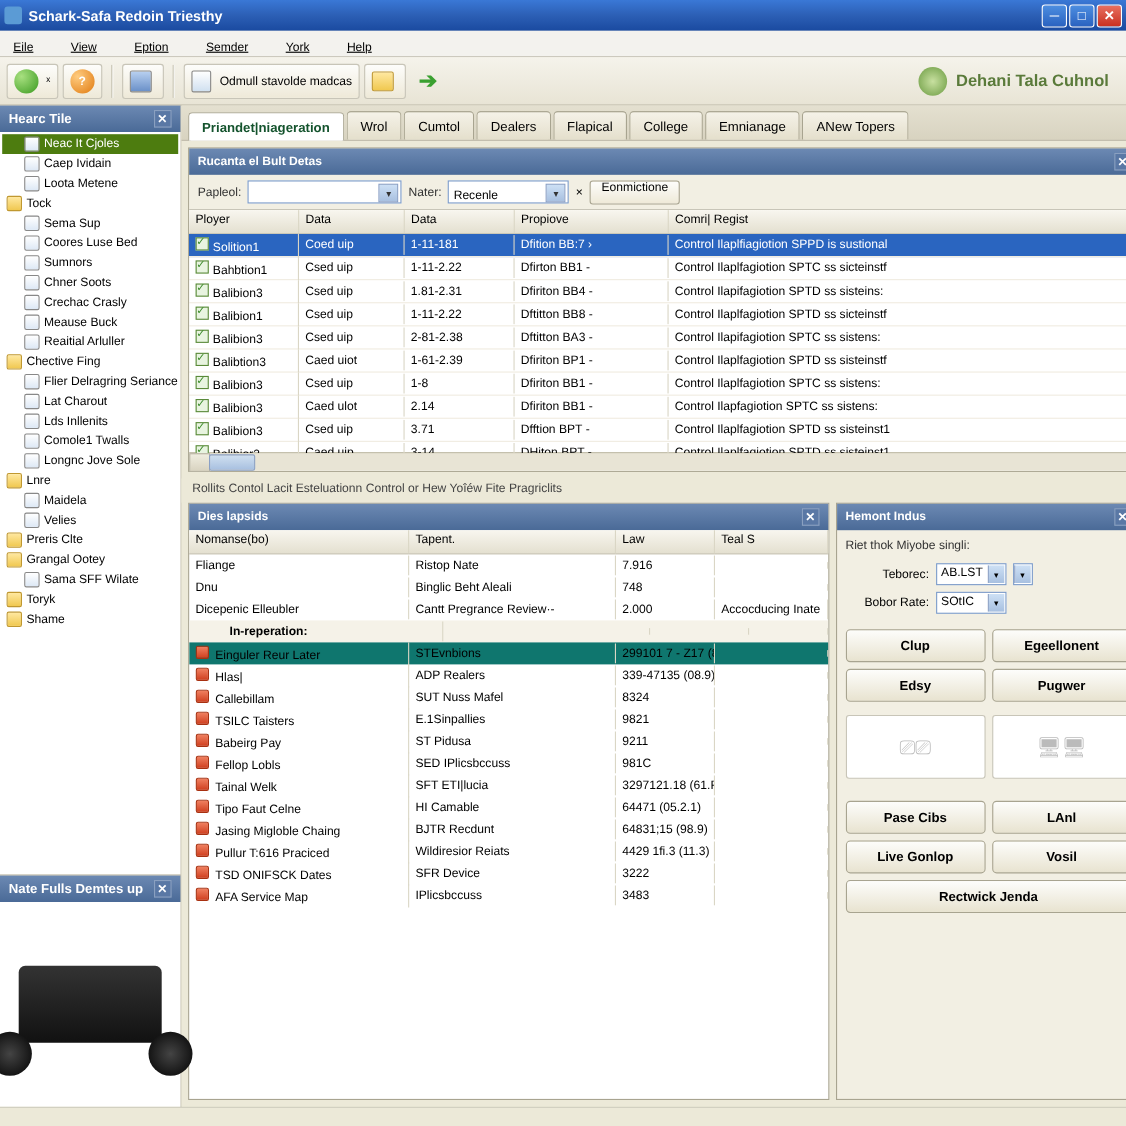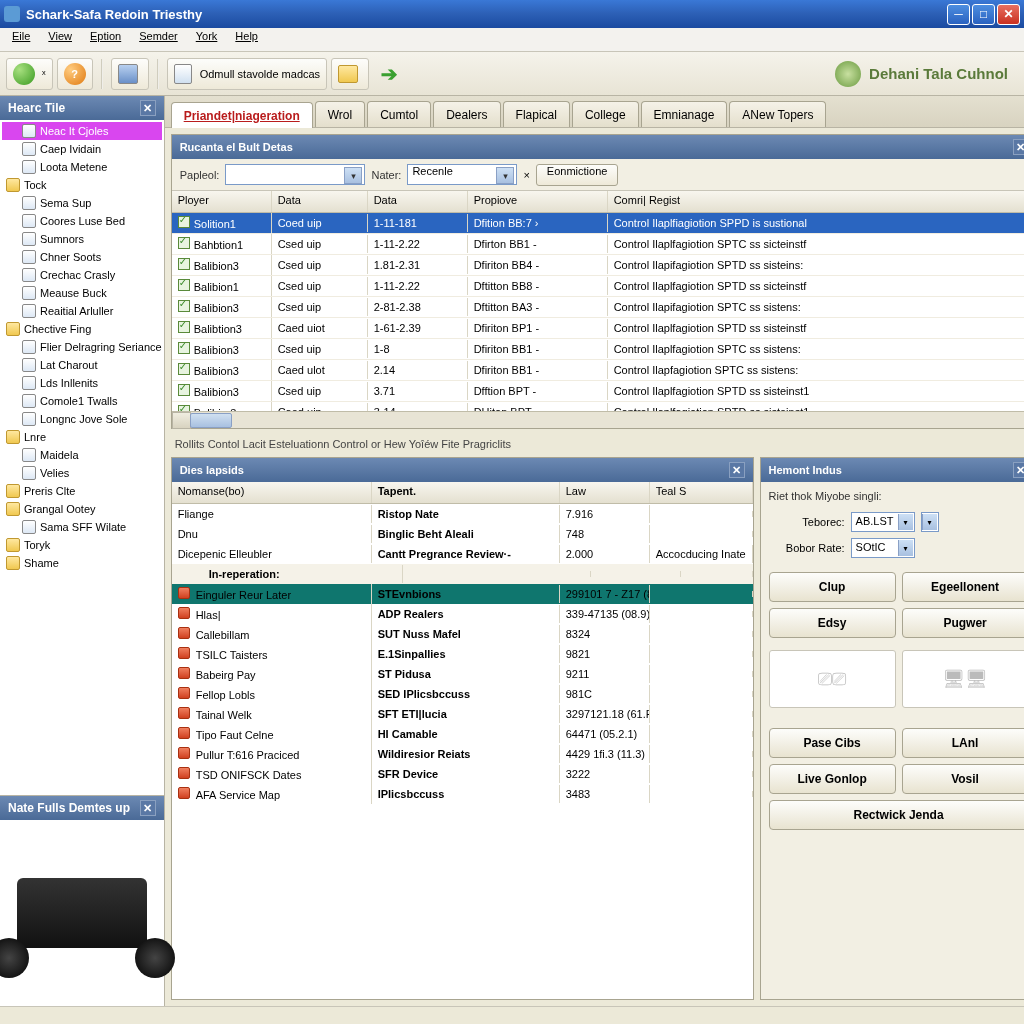--- a/index.html
+++ b/index.html
@@ -6,21 +6,21 @@
 body { font-family: Tahoma, Arial, sans-serif; font-size: 11px; background: #ece9d8; width: 1024px; height: 1024px; overflow: hidden; }
 
 .titlebar { height: 28px; background: linear-gradient(#3a78d6, #2c5fb5 50%, #1a4aa0); display: flex; align-items: center; padding: 0 4px; color: #fff; font-size: 13px; font-weight: bold; }
 .titlebar-icon { width: 16px; height: 16px; background: #5b9bd5; border-radius: 3px; margin-right: 6px; }
 .titlebar-title { flex: 1; }
 .win-btn { width: 23px; height: 21px; margin-left: 2px; border: 1px solid #fff; border-radius: 3px; font-size: 12px; font-weight: bold; display: flex; align-items: center; justify-content: center; cursor: pointer; }
 .win-min { background: linear-gradient(#4d8ee0,#2a62c0); color:#fff; }
 .win-max { background: linear-gradient(#4d8ee0,#2a62c0); color:#fff; }
 .win-close { background: linear-gradient(#e87060,#c93020); color:#fff; }
 
-.menubar { height: 24px; background: #f3f2ee; border-bottom: 1px solid #c8c5b8; display: flex; align-items: flex-start; padding: 0 4px; gap: 2px; }
+.menubar { height: 24px; background: #f3f2ee; border-bottom: 1px solid #c8c5b8; display: flex; align-items: flex-end; padding: 0 4px; gap: 18px; }
 .menubar span { padding: 2px 8px; cursor: pointer; }
 .menubar span u { text-decoration: underline; }
 
 .toolbar { height: 44px; background: linear-gradient(#f5f3eb,#e8e4d5); border-bottom: 1px solid #b8b4a4; display: flex; align-items: center; padding: 0 6px; gap: 4px; }
 .tb-btn { height: 32px; min-width: 32px; border: 1px solid #c8c5b8; border-radius: 3px; background: linear-gradient(#fdfdfb,#eee9d8); display: flex; align-items: center; justify-content: center; cursor: pointer; padding: 0 6px; gap: 4px; }
 .tb-sep { width: 2px; height: 30px; background: linear-gradient(to right,#c0bca8,#fff); margin: 0 4px; }
 .circle-icon { width: 22px; height: 22px; border-radius: 50%; }
 .green { background: radial-gradient(circle at 30% 30%, #a8e080, #3a9a20); }
 .orange { background: radial-gradient(circle at 30% 30%, #ffcc80, #e07a10); color:#fff; font-weight:bold; display:flex;align-items:center;justify-content:center; }
 .brand { margin-left: auto; display: flex; align-items: center; gap: 8px; color: #5a7a3a; font-size: 15px; font-weight: bold; padding-right: 10px; }
@@ -29,40 +29,40 @@
 .workspace { display: flex; height: calc(1024px - 28px - 24px - 44px - 18px); }
 .left-col { width: 202px; display: flex; flex-direction: column; border-right: 1px solid #b8b4a4; }
 .main-col { flex: 1; display: flex; flex-direction: column; background: #ece9d8; }
 
 .panel-header { height: 24px; background: linear-gradient(#6c89b3,#4a6a97); color: #fff; font-weight: bold; display: flex; align-items: center; padding: 0 8px; font-size: 12px; }
 .panel-header .close-x { margin-left: auto; width: 16px; height: 16px; border: 1px solid #8aa0c0; background: #5a78a5; display: flex; align-items: center; justify-content: center; font-size: 11px; cursor: pointer; }
 
 .tree { flex: 1; background: #fff; overflow-y: auto; padding: 2px; }
 .tree-item { display: flex; align-items: center; height: 18px; padding-left: 4px; cursor: pointer; white-space: nowrap; }
 .tree-item.indent1 { padding-left: 20px; }
-.tree-item.selected { background: #d946ef; color: #fff; text-align: right; }
+.tree-item.selected { background: #4d7c0f; color: #fff; text-align: right; }
 .tree-icon { width: 14px; height: 14px; margin-right: 4px; border: 1px solid #888; background: linear-gradient(#fff,#dde8f5); border-radius: 2px; flex-shrink: 0; }
 .tree-icon.folder { background: linear-gradient(#ffe8a0,#f0c850); border-color: #c09830; }
 
 .bottom-left { border-top: 1px solid #b8b4a4; }
 .preview-body { height: 186px; background: #fff; display: flex; align-items: center; justify-content: center; }
 .device-img { width: 130px; height: 70px; background: linear-gradient(#333,#111); border-radius: 6px; position: relative; }
 .device-img::before, .device-img::after { content:""; position:absolute; width:40px; height:40px; background:radial-gradient(#444,#000); border-radius:50%; bottom:-30px; }
 .device-img::before { left:-28px; }
 .device-img::after { right:-28px; }
 
 .tabs-row { height: 32px; display: flex; align-items: flex-end; padding: 4px 6px 0 6px; gap: 2px; background: linear-gradient(#e4e0d0,#d8d3c0); border-bottom: 1px solid #b8b4a4; }
 .tab { height: 26px; padding: 0 12px; border: 1px solid #a8a490; border-bottom: none; border-radius: 4px 4px 0 0; background: linear-gradient(#f5f2e8,#e4dfcc); display: flex; align-items: center; cursor: pointer; font-size: 12px; }
-.tab.active { background: #fff; font-weight: bold; color: #b91c1c; position: relative; top: 1px; text-decoration: underline; }
+.tab.active { background: #fff; font-weight: bold; color: #14532d; position: relative; top: 1px; }
 
 .upper-grid-box { margin: 6px; border: 1px solid #a8a490; background: #ece9d8; }
 .subheader { height: 24px; background: linear-gradient(#6c89b3,#4a6a97); color: #fff; font-weight: bold; display: flex; align-items: center; padding: 0 8px; }
 .filter-row { height: 32px; display: flex; align-items: center; padding: 0 8px; gap: 6px; background: #f2efe3; border-bottom: 1px solid #c8c5b8; }
 .filter-row label { color: #333; }
-.combo { height: 21px; border: 1px solid #7a9ac8; background: #fff; display: flex; align-items: flex-start; padding: 0 4px; position: relative; }
+.combo { height: 21px; border: 1px solid #7a9ac8; background: #fff; display: flex; align-items: flex-end; padding: 0 4px; position: relative; }
 .combo::after { content: "▾"; position: absolute; right: 2px; top: 2px; width: 16px; height: 15px; background: linear-gradient(#cde0f5,#a8c0e0); border: 1px solid #8aa0c5; display: flex; align-items: center; justify-content: center; font-size: 9px; color: #333; }
 .btn-sm { height: 22px; padding: 0 10px; border: 1px solid #a8a490; border-radius: 3px; background: linear-gradient(#fdfdfb,#eee9d8); cursor: pointer; }
 
 .grid { background: #fff; }
 .grid-header { display: flex; height: 22px; background: linear-gradient(#f8f6ef,#e4e0d0); border-bottom: 1px solid #c0bca8; }
 .grid-header > div, .grid-row > div { border-right: 1px solid #dad6c5; padding: 3px 6px; overflow: hidden; white-space: nowrap; }
 .grid-body { height: 198px; overflow-y: scroll; position: relative; }
 .grid-row { display: flex; height: 21px; border-bottom: 1px solid #f0ece0; align-items: center; }
 .grid-row.selected { background: #2a65c0; color: #fff; }
 .chk { width: 12px; height: 12px; border: 1px solid #5a8a3a; background: #e8f4e0; display: inline-block; margin-right: 4px; position: relative; }
@@ -83,21 +83,21 @@
 .lower-left { flex: 1; border: 1px solid #a8a490; background: #fff; display: flex; flex-direction: column; }
 .lower-right { width: 278px; border: 1px solid #a8a490; background: #f2efe3; display: flex; flex-direction: column; }
 
 .il-header { display: flex; height: 22px; background: linear-gradient(#f8f6ef,#e4e0d0); border-bottom: 1px solid #c0bca8; justify-content: space-between; }
 .il-header > div, .il-row > div { border-right: 1px solid #dad6c5; padding: 3px 6px; overflow: hidden; white-space: nowrap; }
 .il-body { flex: 1; overflow-y: scroll; }
 .il-row { display: flex; height: 20px; align-items: center; }
 .il-row.highlight { background: #0f766e; }
 .il-row.section { font-weight: bold; background: #f5f2e8; padding-left: 31px; }
 .ic-n { width: 200px; }
-.ic-t { width: 188px; font-weight: bold; }
+.ic-t { width: 188px; }
 .ic-l { width: 90px; }
 .ic-s { flex: 1; }
 .red-sq { width: 12px; height: 12px; background: linear-gradient(#f08060,#d04020); border: 1px solid #a83010; display: inline-block; margin-right: 6px; border-radius: 2px; }
 
 .right-body { padding: 8px; display: flex; flex-direction: column; gap: 6px; }
 .right-label { color: #333; margin-bottom: 4px; }
 .field-row { display: flex; align-items: center; gap: 6px; }
 .field-row label { width: 76px; text-align: right; }
 .combo-sm { height: 20px; width: 64px; border: 1px solid #7a9ac8; background: #fff; position: relative; padding: 2px 4px; }
 .combo-sm::after { content:"▾"; position:absolute; right:1px; top:1px; width:14px; height:16px; background:linear-gradient(#cde0f5,#a8c0e0); border-left:1px solid #8aa0c5; display:flex;align-items:center;justify-content:center; font-size:8px; }
@@ -468,20 +468,26 @@
               <div class="ic-l">3297121.18 (61.P-0)</div>
               <div class="ic-s"></div>
             </div>
             <div class="il-row">
               <div class="ic-n"><span class="red-sq"></span>Tipo Faut Celne</div>
               <div class="ic-t">HI Camable</div>
               <div class="ic-l">64471 (05.2.1)</div>
               <div class="ic-s"></div>
             </div>
             <div class="il-row">
+              <div class="ic-n"><span class="red-sq"></span>Jasing Migloble Chaing</div>
+              <div class="ic-t">BJTR Recdunt</div>
+              <div class="ic-l">64831;15 (98.9)</div>
+              <div class="ic-s"></div>
+            </div>
+            <div class="il-row">
               <div class="ic-n"><span class="red-sq"></span>Pullur T:616 Praciced</div>
               <div class="ic-t">Wildiresior Reiats</div>
               <div class="ic-l">4429 1fi.3 (11.3)</div>
               <div class="ic-s"></div>
             </div>
             <div class="il-row">
               <div class="ic-n"><span class="red-sq"></span>TSD ONIFSCK Dates</div>
               <div class="ic-t">SFR Device</div>
               <div class="ic-l">3222</div>
               <div class="ic-s"></div>

